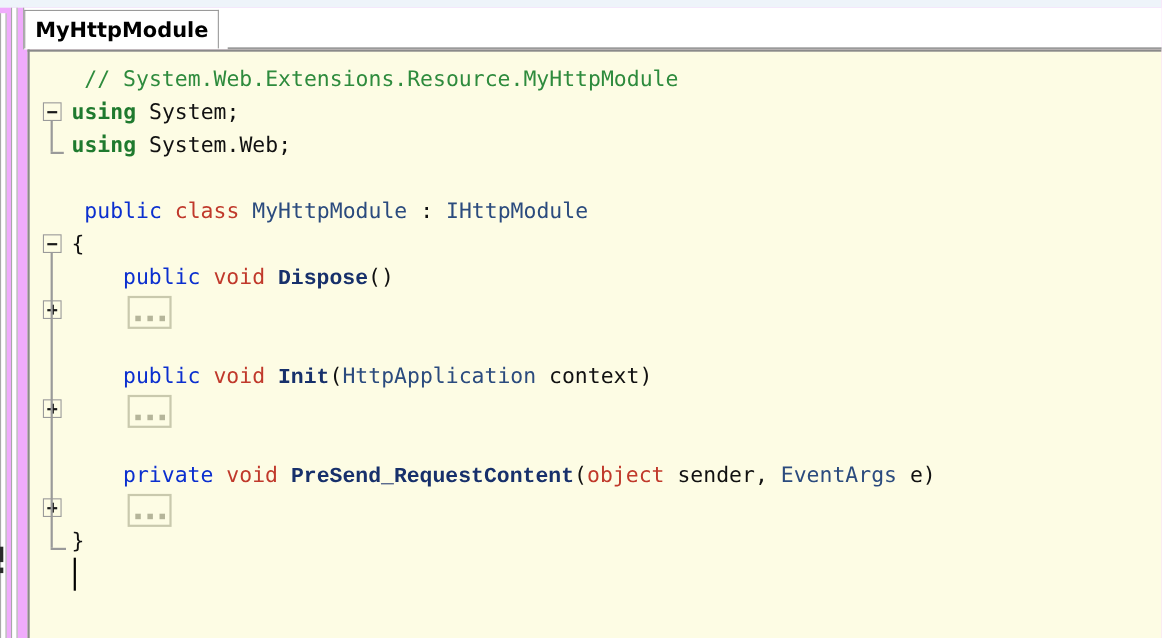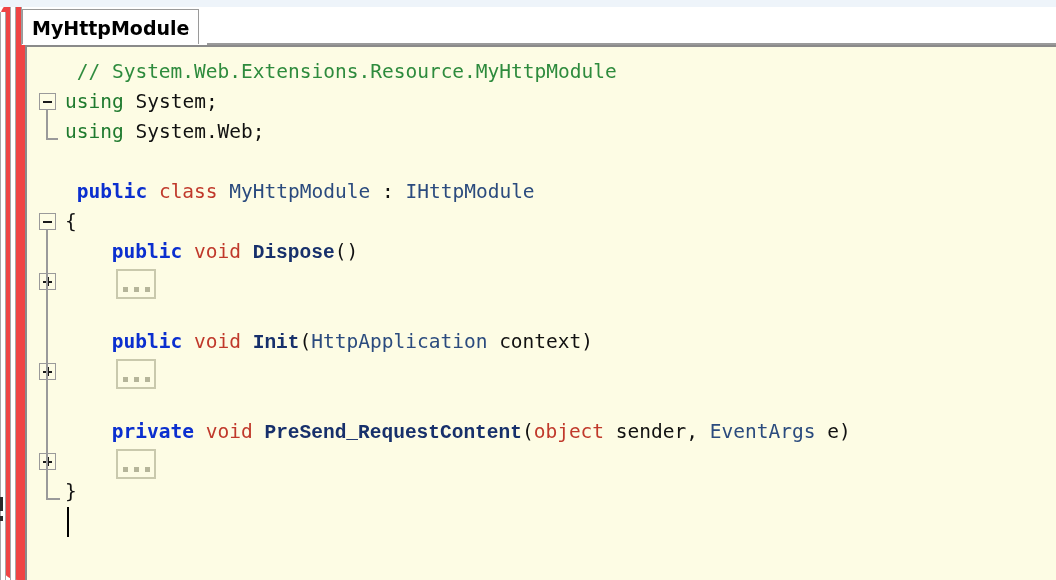--- a/index.html
+++ b/index.html
@@ -12,22 +12,21 @@
     height: 580px;
     overflow: hidden;
     font-family: "DejaVu Sans Mono", monospace;
   }
 
   
   #app {
     position: relative;
     width: 1056px;
     height: 580px;
-    background: #ef4444;
-    border-radius: 18px;
+    background: #f0abfc;
   }
 
   
   .top-band {
     position: absolute;
     left: 0; top: 0;
     width: 1056px; height: 7px;
     background: #eef4fa;
   }
 
@@ -175,22 +174,22 @@
   }
   .line {
     position: absolute;
     left: 38px;
     height: 30px;
     white-space: pre;
   }
 
   
   .cmt   { color: #2e8b3d; }
-  .kw    { color: #0b2fcf; font-weight: bold; }
-  .kwg   { color: #1f7a2e; font-weight: normal; }
+  .kw    { color: #0b2fcf; font-weight: normal; }
+  .kwg   { color: #1f7a2e; font-weight: bold; }
   .kwr   { color: #c0392b; }
   .typ   { color: #2b4b7e; }
   .mth   { color: #17306b; font-weight: bold; font-family: Liberation Mono, monospace; }
   .pln   { color: #111111; }
 
   
   .ellipsis-box {
     position: absolute;
     width: 40px;
     height: 30px;

